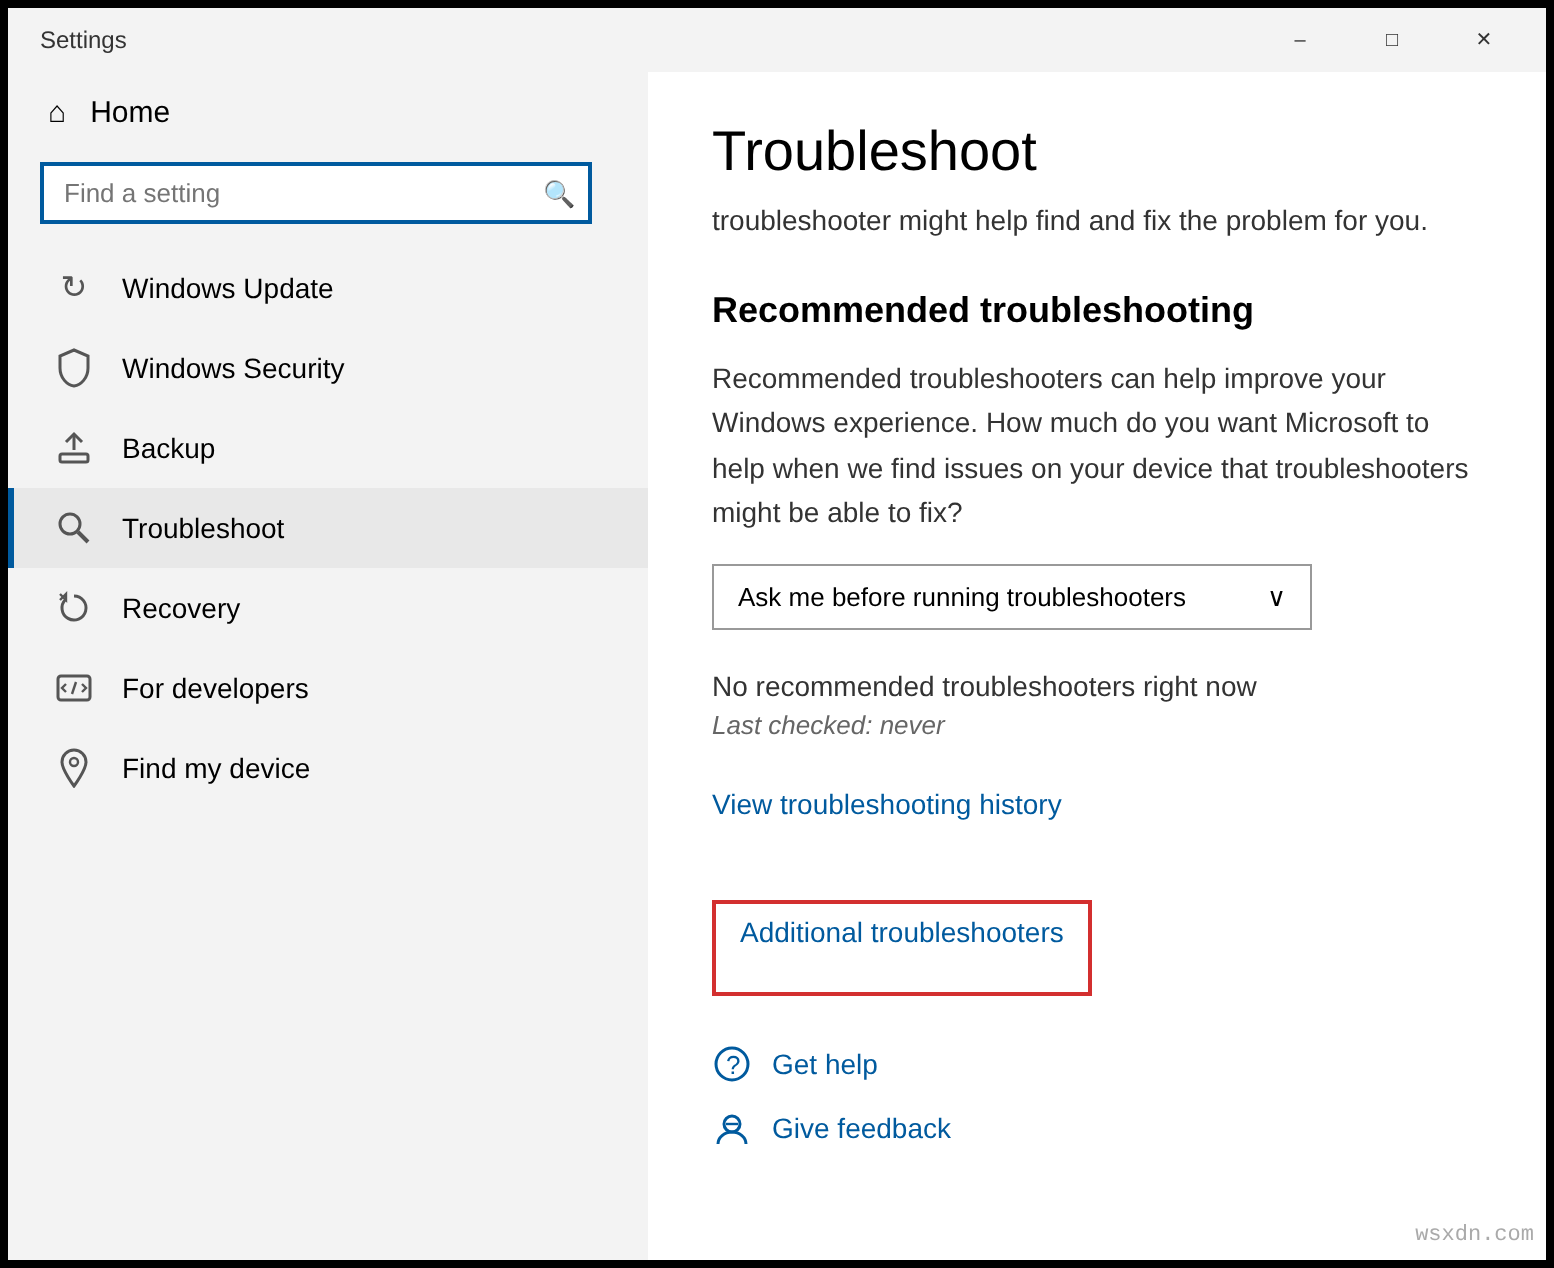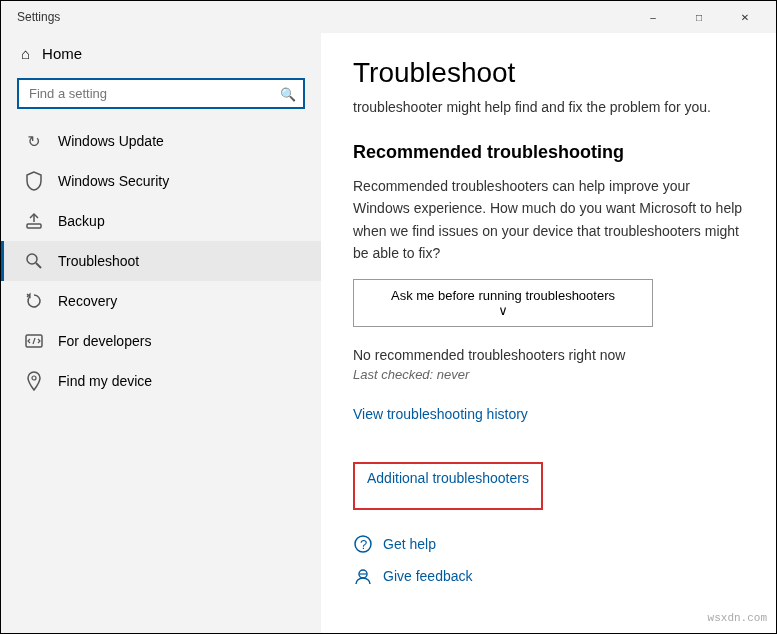--- a/index.html
+++ b/index.html
@@ -11,21 +11,21 @@
       height: 634px;
       overflow: hidden;
     }
 
     .window {
       width: 777px;
       height: 634px;
       background: #fff;
       display: flex;
       flex-direction: column;
-      border: 1px solid #000000;
+      border: 4px solid #000000;
     }
 
     .titlebar {
       height: 32px;
       background: #f3f3f3;
       display: flex;
       align-items: center;
       justify-content: space-between;
       padding: 0 8px 0 16px;
       flex-shrink: 0;
@@ -74,21 +74,21 @@
     .sidebar-home {
       display: flex;
       align-items: center;
       gap: 12px;
       padding: 12px 20px;
       cursor: pointer;
       font-size: 15px;
     }
 
     .sidebar-search {
-      margin: 4px 16px 12px 16px;
+      margin: 4px 28px 12px 16px;
       position: relative;
     }
 
     .sidebar-search input {
       width: 100%;
       padding: 6px 30px 6px 10px;
       border: 2px solid #005a9e;
       background: #fff;
       font-size: 13px;
       outline: none;
@@ -180,21 +180,20 @@
       align-items: center;
       justify-content: space-between;
       padding: 8px 12px;
       border: 1px solid #999;
       background: #fff;
       cursor: pointer;
       font-size: 13px;
       width: 300px;
       margin-bottom: 20px;
       color: #000;
-      flex-direction: column;
     }
 
     .no-troubleshooters {
       font-size: 14px;
       color: #333;
       margin-bottom: 4px;
     }
 
     .last-checked {
       font-size: 13px;

